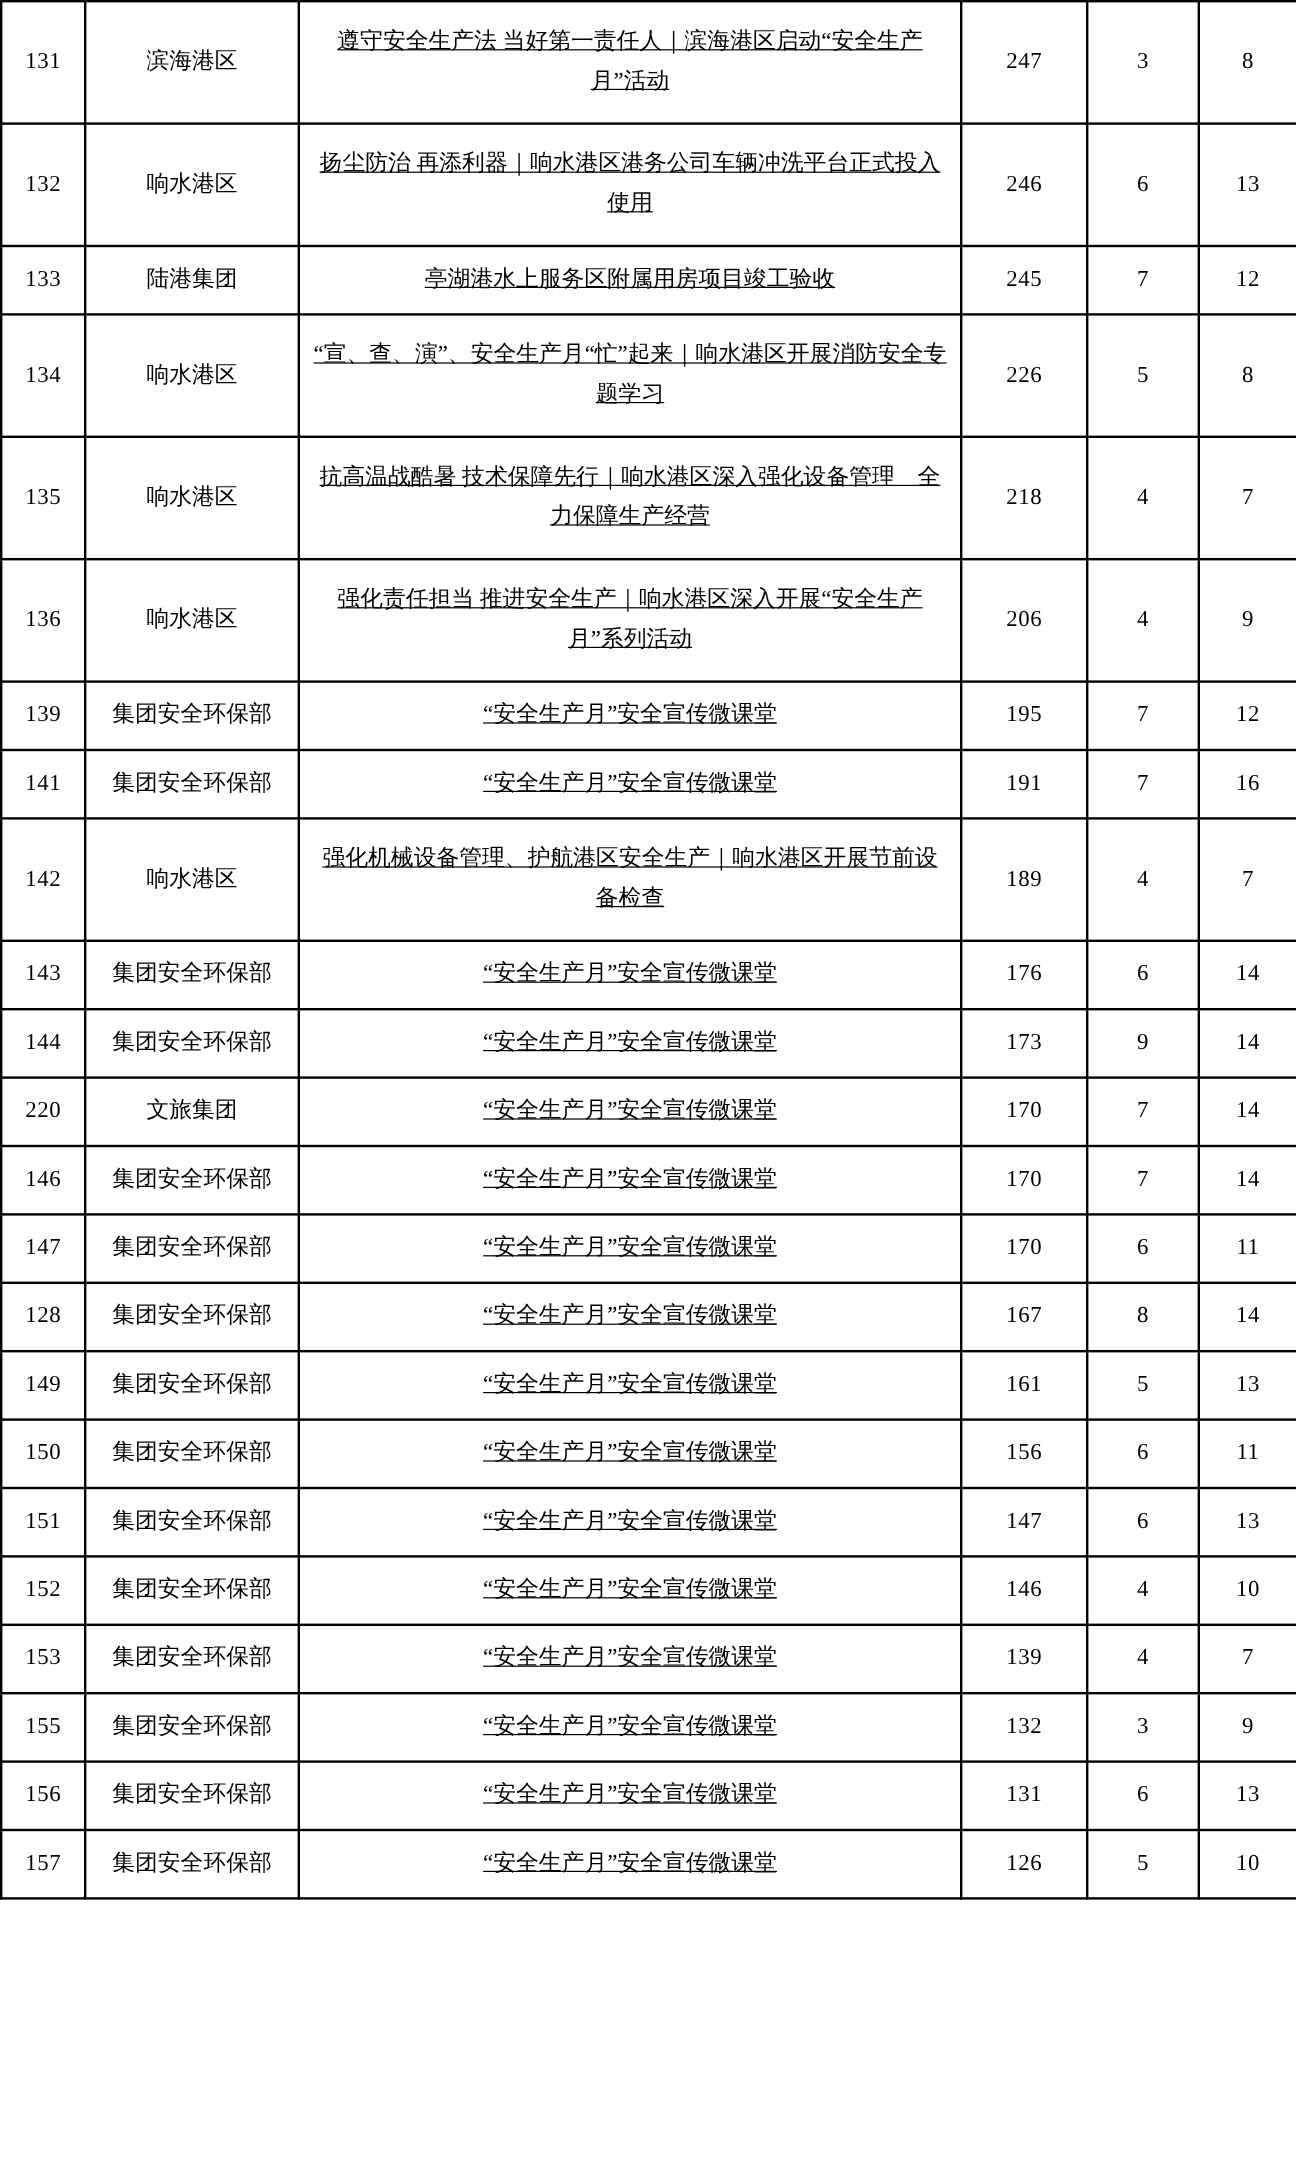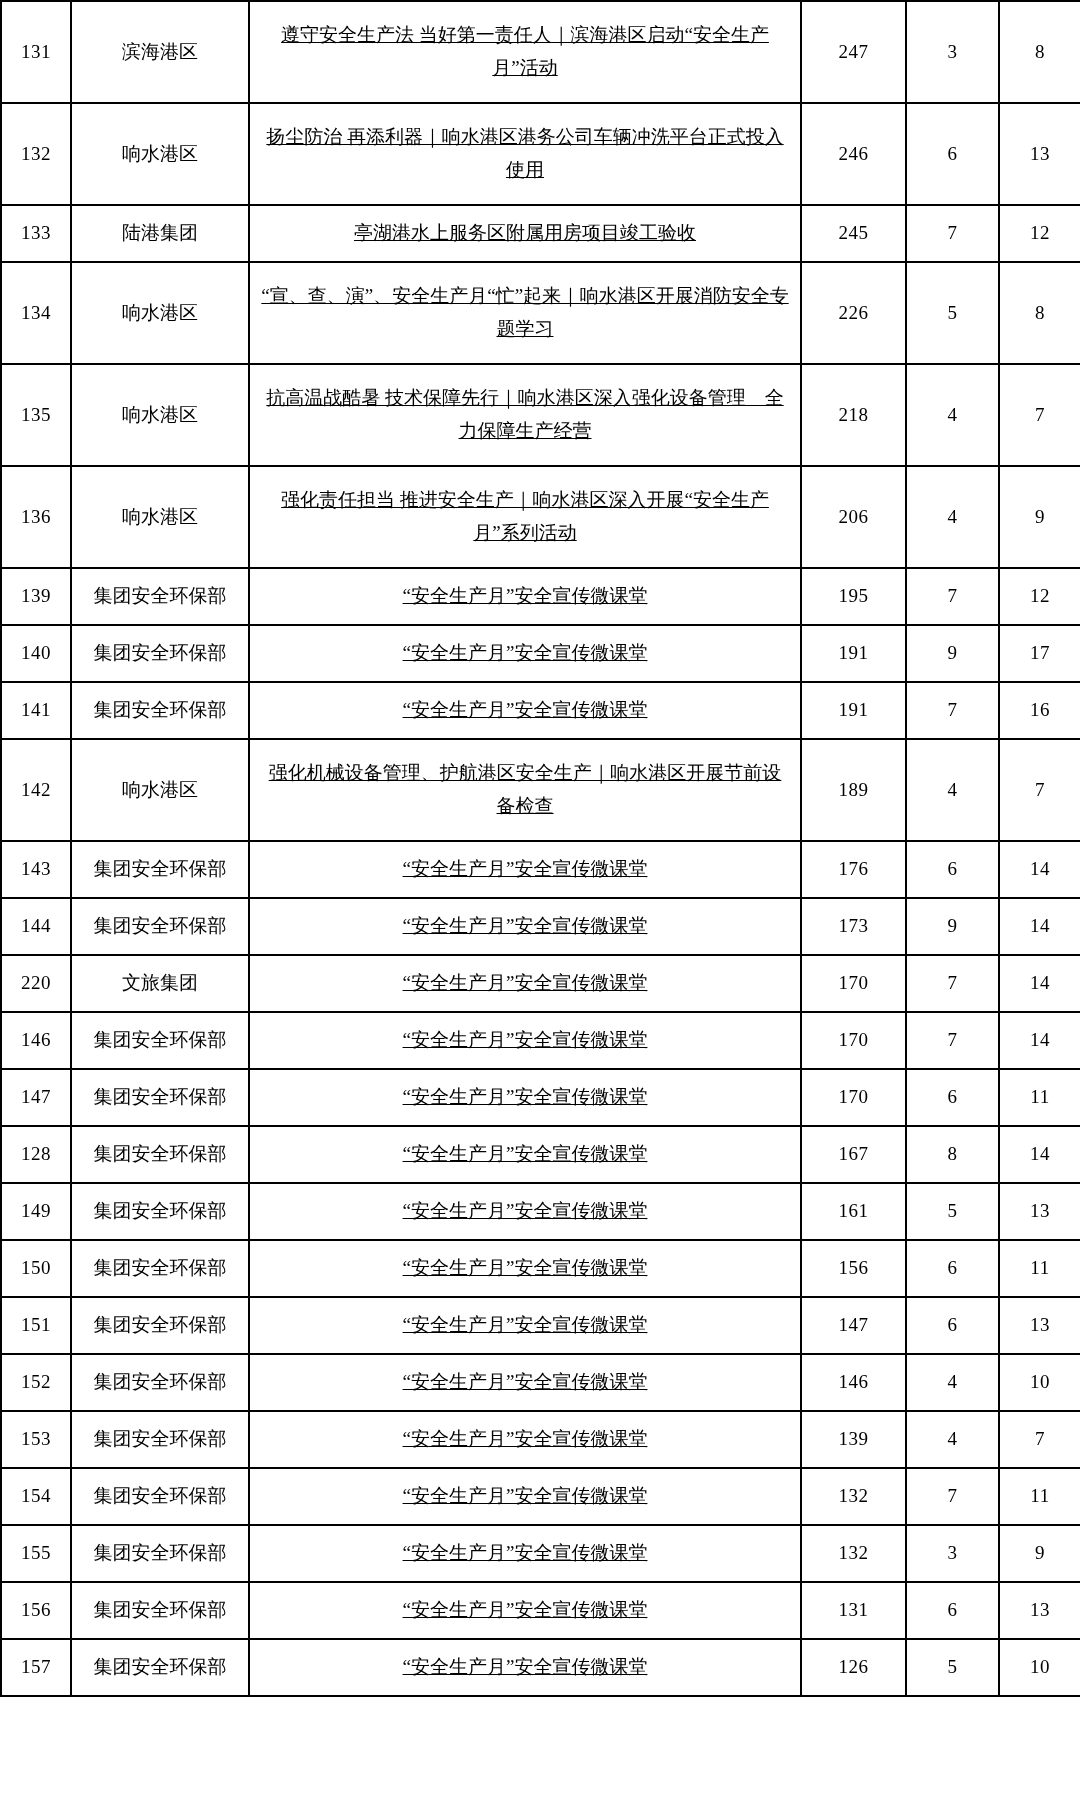--- a/index.html
+++ b/index.html
@@ -107,28 +107,20 @@
         </tr>
         <tr>
           <td class="c-index">139</td>
           <td class="c-dept">集团安全环保部</td>
           <td class="c-title">“安全生产月”安全宣传微课堂</td>
           <td class="c-num1">195</td>
           <td class="c-num2">7</td>
           <td class="c-num3">12</td>
         </tr>
         <tr>
-          <td class="c-index">140</td>
-          <td class="c-dept">集团安全环保部</td>
-          <td class="c-title">“安全生产月”安全宣传微课堂</td>
-          <td class="c-num1">191</td>
-          <td class="c-num2">9</td>
-          <td class="c-num3">17</td>
-        </tr>
-        <tr>
           <td class="c-index">141</td>
           <td class="c-dept">集团安全环保部</td>
           <td class="c-title">“安全生产月”安全宣传微课堂</td>
           <td class="c-num1">191</td>
           <td class="c-num2">7</td>
           <td class="c-num3">16</td>
         </tr>
         <tr class="tall">
           <td class="c-index">142</td>
           <td class="c-dept">响水港区</td>
@@ -217,28 +209,20 @@
           <td class="c-num2">4</td>
           <td class="c-num3">10</td>
         </tr>
         <tr>
           <td class="c-index">153</td>
           <td class="c-dept">集团安全环保部</td>
           <td class="c-title">“安全生产月”安全宣传微课堂</td>
           <td class="c-num1">139</td>
           <td class="c-num2">4</td>
           <td class="c-num3">7</td>
-        </tr>
-        <tr>
-          <td class="c-index">154</td>
-          <td class="c-dept">集团安全环保部</td>
-          <td class="c-title">“安全生产月”安全宣传微课堂</td>
-          <td class="c-num1">132</td>
-          <td class="c-num2">7</td>
-          <td class="c-num3">11</td>
         </tr>
         <tr>
           <td class="c-index">155</td>
           <td class="c-dept">集团安全环保部</td>
           <td class="c-title">“安全生产月”安全宣传微课堂</td>
           <td class="c-num1">132</td>
           <td class="c-num2">3</td>
           <td class="c-num3">9</td>
         </tr>
         <tr>

